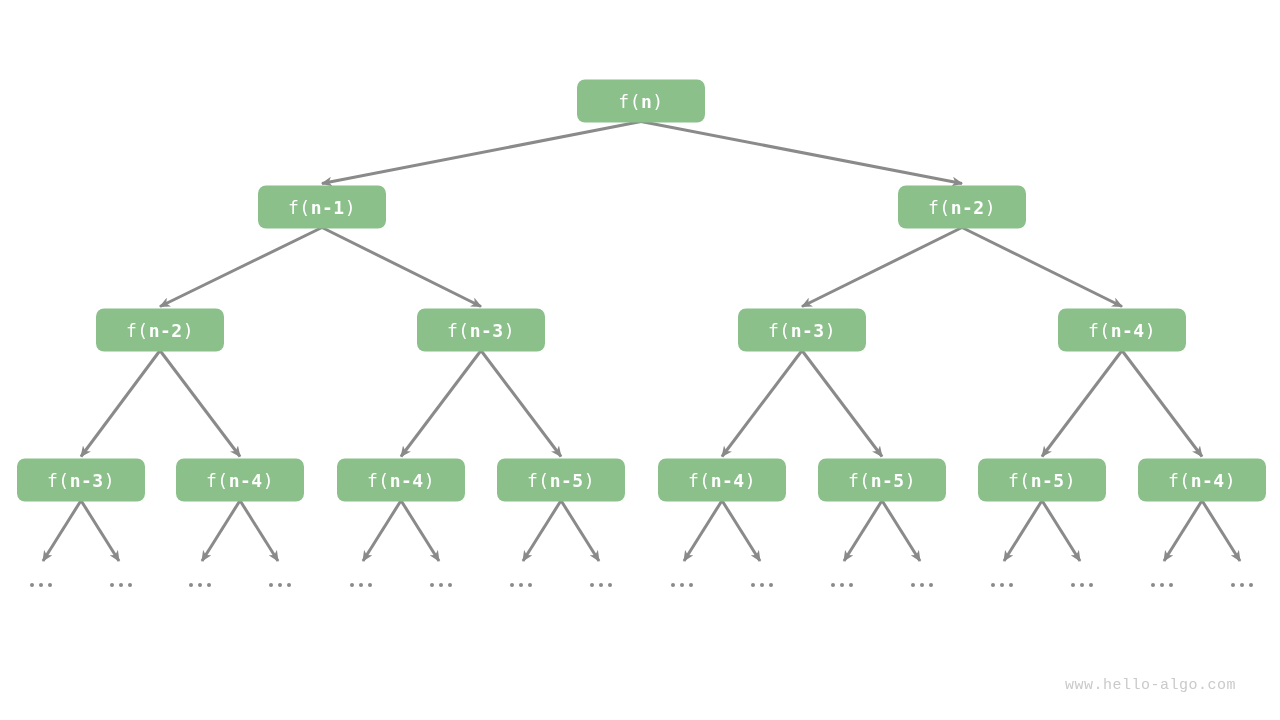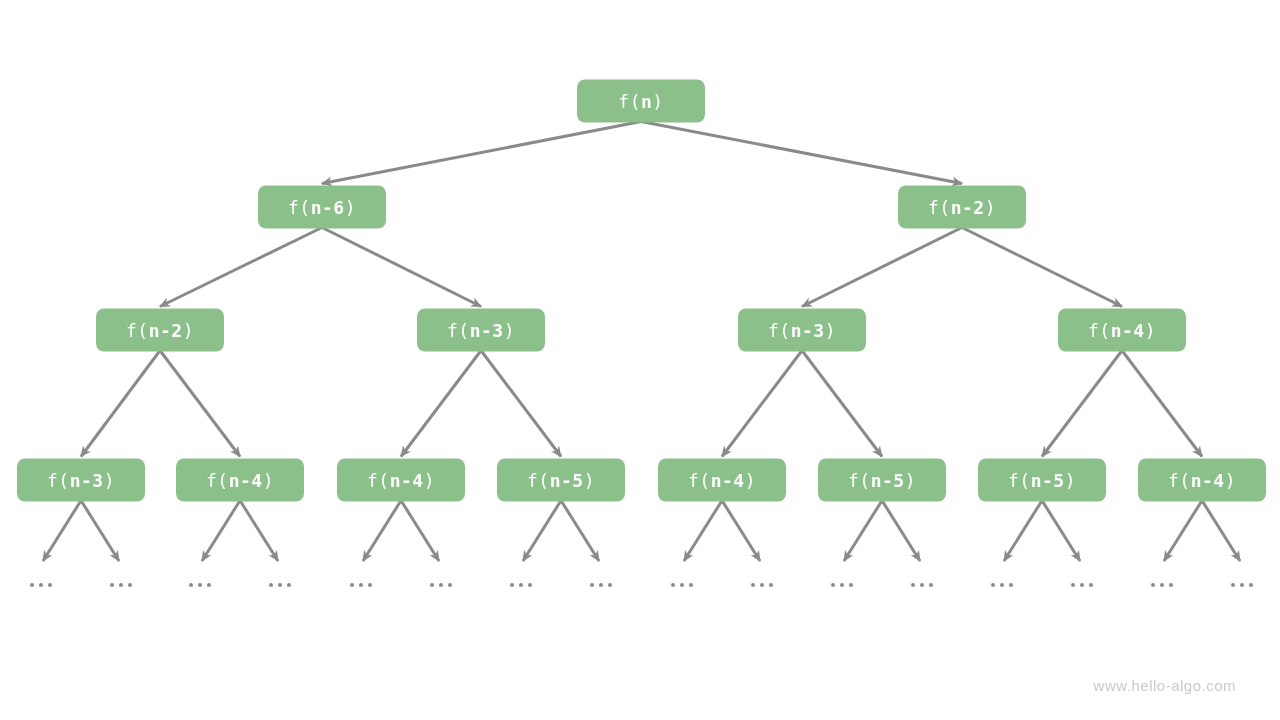--- a/index.html
+++ b/index.html
@@ -48,21 +48,21 @@
   }
   .node .arg {
     font-weight: 700;
   }
   #watermark {
     position: absolute;
     right: 44px;
     bottom: 26px;
     font-size: 15px;
     letter-spacing: 0.5px;
-    font-family: Liberation Sans, sans-serif;
+    font-family: Liberation Mono, monospace;
   }
 </style>
 </head>
 <body>
 
 <div id="canvas" style="background: rgb(255, 255, 255);">
   <svg id="edge-layer" xmlns="http://www.w3.org/2000/svg">
     <defs>
       <marker id="arrowhead" markerUnits="userSpaceOnUse" markerWidth="12" markerHeight="10" refX="10" refY="5" orient="auto">
         <path d="M0,0 L11,5 L0,10 L3,5 Z" id="arrowhead-path" fill="#8a8a8a"></path>
@@ -152,21 +152,21 @@
       </g>
   </svg>
   <div id="node-layer">
       <div class="node" style="left: 641px; top: 101px; background: rgb(139, 192, 139); color: rgb(255, 255, 255);">
         <span class="paren">f(</span>
         <span class="arg">n</span>
         <span class="paren">)</span>
       </div>
       <div class="node" style="left: 322px; top: 207px; background: rgb(139, 192, 139); color: rgb(255, 255, 255);">
         <span class="paren">f(</span>
-        <span class="arg">n-6</span>
+        <span class="arg">n-1</span>
         <span class="paren">)</span>
       </div>
       <div class="node" style="left: 962px; top: 207px; background: rgb(139, 192, 139); color: rgb(255, 255, 255);">
         <span class="paren">f(</span>
         <span class="arg">n-2</span>
         <span class="paren">)</span>
       </div>
       <div class="node" style="left: 160px; top: 330px; background: rgb(139, 192, 139); color: rgb(255, 255, 255);">
         <span class="paren">f(</span>
         <span class="arg">n-2</span>

